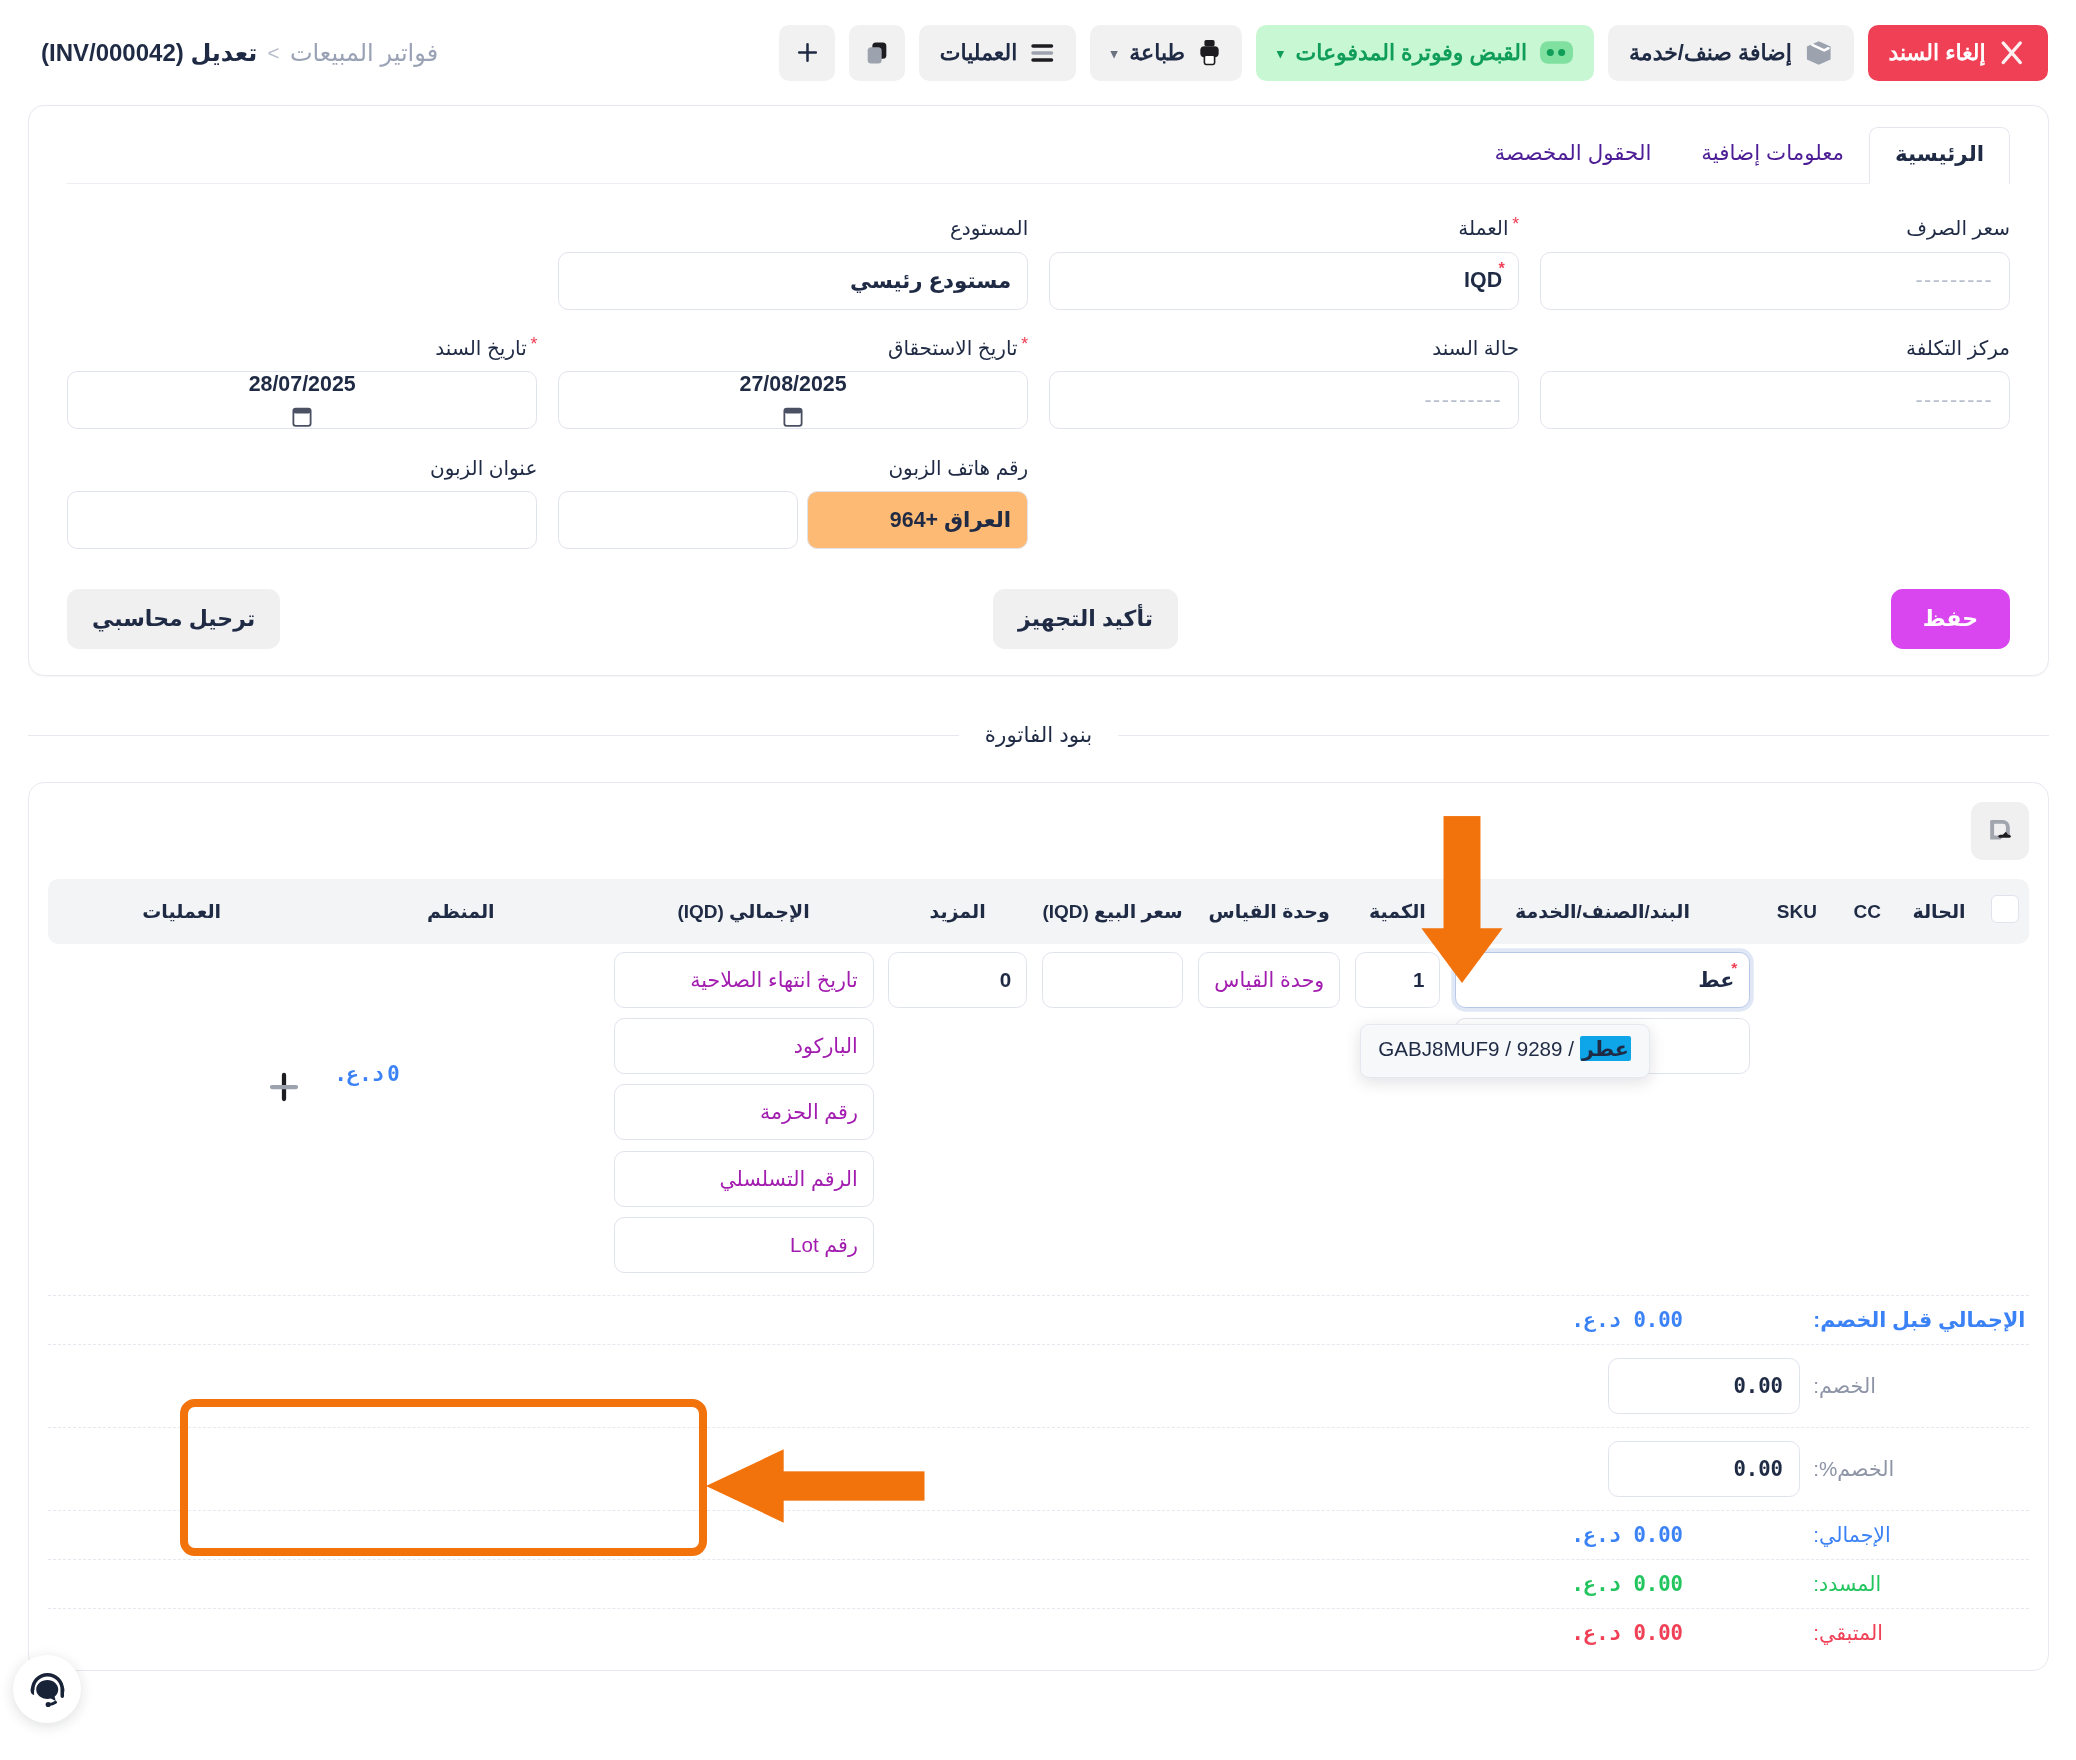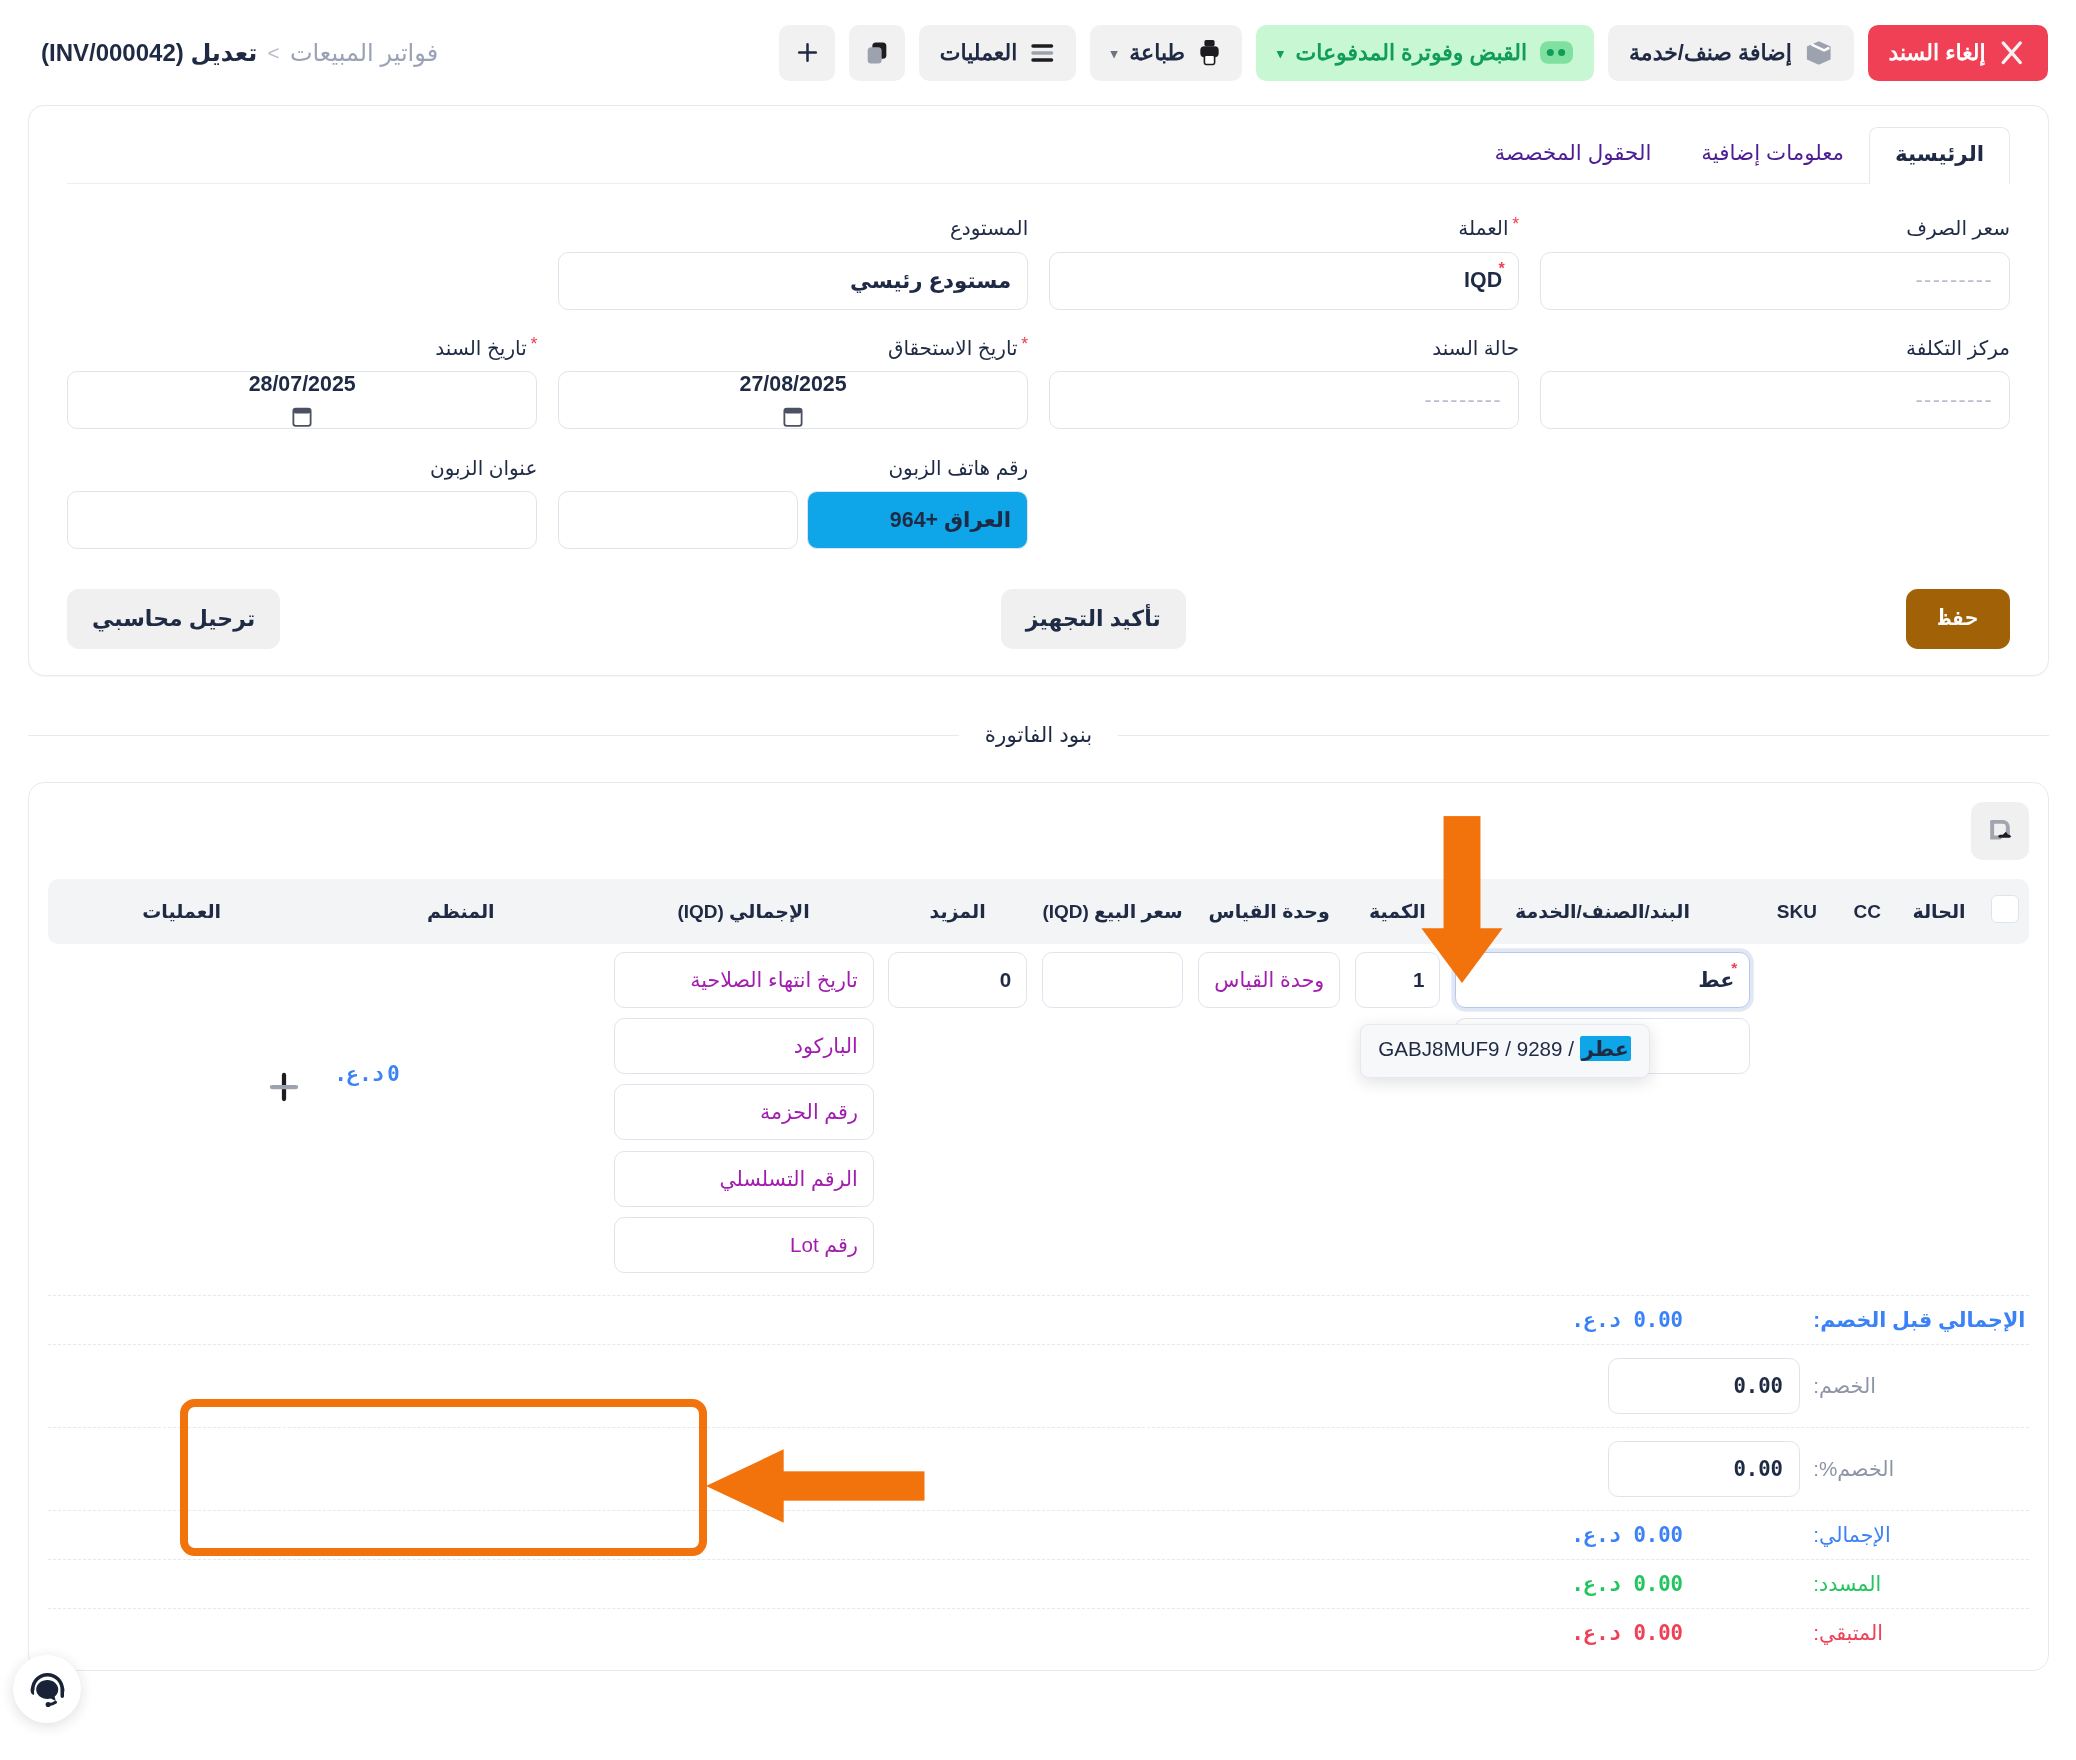--- a/index.html
+++ b/index.html
@@ -134,21 +134,21 @@
   .cal-icon { color: #4b5163; }
   .phone-row { display: flex; gap: 8.8px; direction: rtl; }
   .phone-cc {
     flex: 0 0 auto;
     min-width: 221px;
     height: 58px;
     border: 0.7px solid #dfe3ec;
     border-radius: 10.3px;
     display: flex; align-items: center; justify-content: flex-start;
     padding: 0 16px; font-size: 21.4px; font-weight: 700; color: #1f2a44;
-    background: #0ea5e9;
+    background: #fdba74;
   }
   .phone-num {
     flex: 1 1 auto;
     height: 58px;
     border: 0.7px solid #dfe3ec;
     border-radius: 10.3px;
     background: #fff;
   }
   .actions {
     display: flex;
@@ -162,21 +162,21 @@
     border-radius: 11.8px;
     border: none;
     background: #f0f0f1;
     color: #1f2a44;
     font-size: 22px;
     font-weight: 700;
     padding: 0 25px;
     cursor: pointer;
     font-family: inherit;
   }
-  .act-btn.dark { background: #a16207; color: #fff; padding: 0 32px; font-family: Liberation Mono, monospace; }
+  .act-btn.dark { background: #d946ef; color: #fff; padding: 0 32px; }
 
   
   .section-div {
     margin: 46px 28px 0 28px;
     display: flex;
     align-items: center;
     gap: 26px;
   }
   .section-div .ln { flex: 1; height: 0.7px; background: #e6e9f0; }
   .section-div .tx { font-size: 21.4px; color: #1f2a44; white-space: nowrap; }

